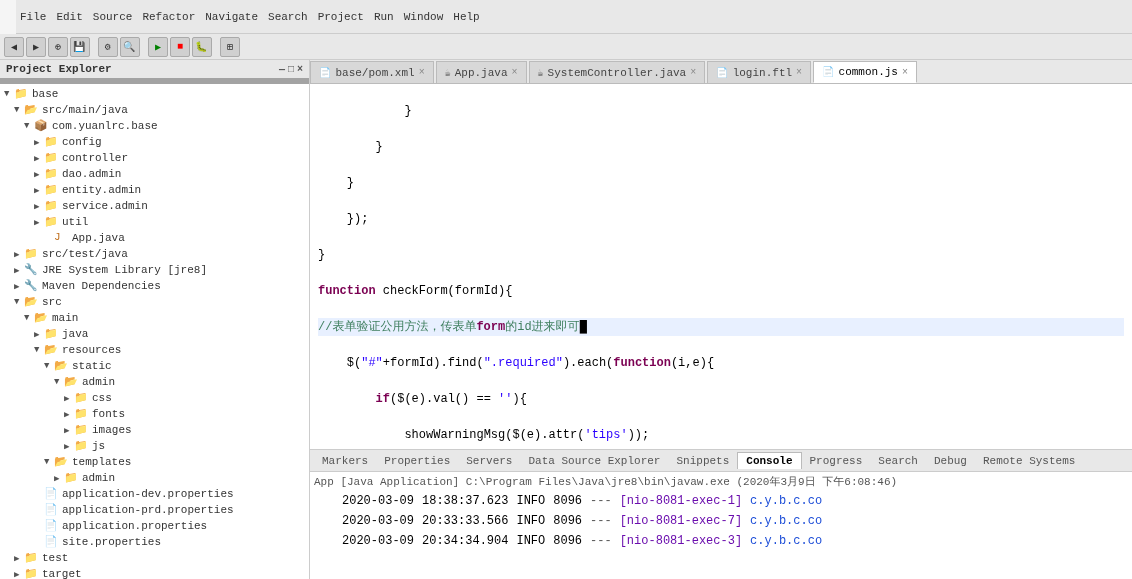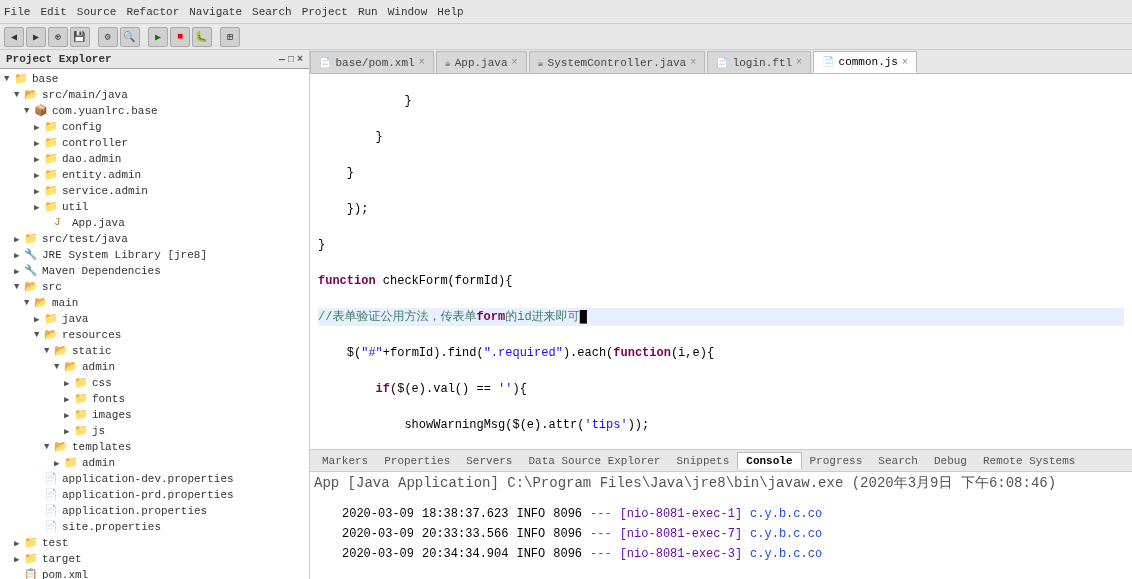--- a/index.html
+++ b/index.html
@@ -1,28 +1,29 @@
 <!DOCTYPE html>
 <html><head>
   <meta charset="utf-8">
   <style>
     * { margin: 0; padding: 0; box-sizing: border-box; }
     body { font-family: 'Consolas', 'Courier New', monospace; font-size: 12px; background: #f5f5f5; overflow: hidden; width: 1132px; height: 579px; display: flex; flex-direction: column; }
 
     
     .menu-bar {
       background: #e8e8e8;
-      height: 24px;
+      height: 34px;
       display: flex;
       align-items: center;
       padding: 0 4px;
       border-bottom: 1px solid #ccc;
       font-size: 11px;
       color: #333;
       flex-shrink: 0;
+      margin-left: 16px;
     }
     .menu-bar span { margin-right: 10px; cursor: pointer; }
 
     
     .toolbar {
       background: #e8e8e8;
       height: 26px;
       display: flex;
       align-items: center;
       padding: 0 4px;
@@ -55,21 +56,21 @@
       display: flex;
       flex-direction: column;
       border-right: 1px solid #ccc;
       background: #fff;
     }
     .panel-header {
       background: #e8e8e8;
       padding: 3px 6px;
       font-size: 11px;
       font-weight: bold;
-      border-bottom: 1px solid #a3a3a3;
+      border-bottom: 6px solid #a3a3a3;
       display: flex;
       align-items: center;
       justify-content: space-between;
     }
     .panel-header-title { color: #333; }
     .panel-header-icons { display: flex; gap: 3px; }
     .panel-icon { font-size: 10px; color: #555; cursor: pointer; }
 
     .tree-container {
       flex: 1;
@@ -200,22 +201,22 @@
     .console-content {
       flex: 1;
       overflow-y: auto;
       overflow-x: hidden;
       padding: 2px 4px;
       font-size: 12px;
       background: #fff;
     }
     .console-app-line {
       color: #555;
-      font-size: 14px;
-      margin-bottom: 12px;
+      font-size: 11px;
+      margin-bottom: 2px;
     }
     .console-log-line {
       display: flex;
       color: #000;
       font-size: 12px;
       line-height: 20px;
       margin-left: 28px;
     }
     .log-date { color: #000; margin-right: 4px; }
     .log-level { color: #000; margin-right: 4px; }

